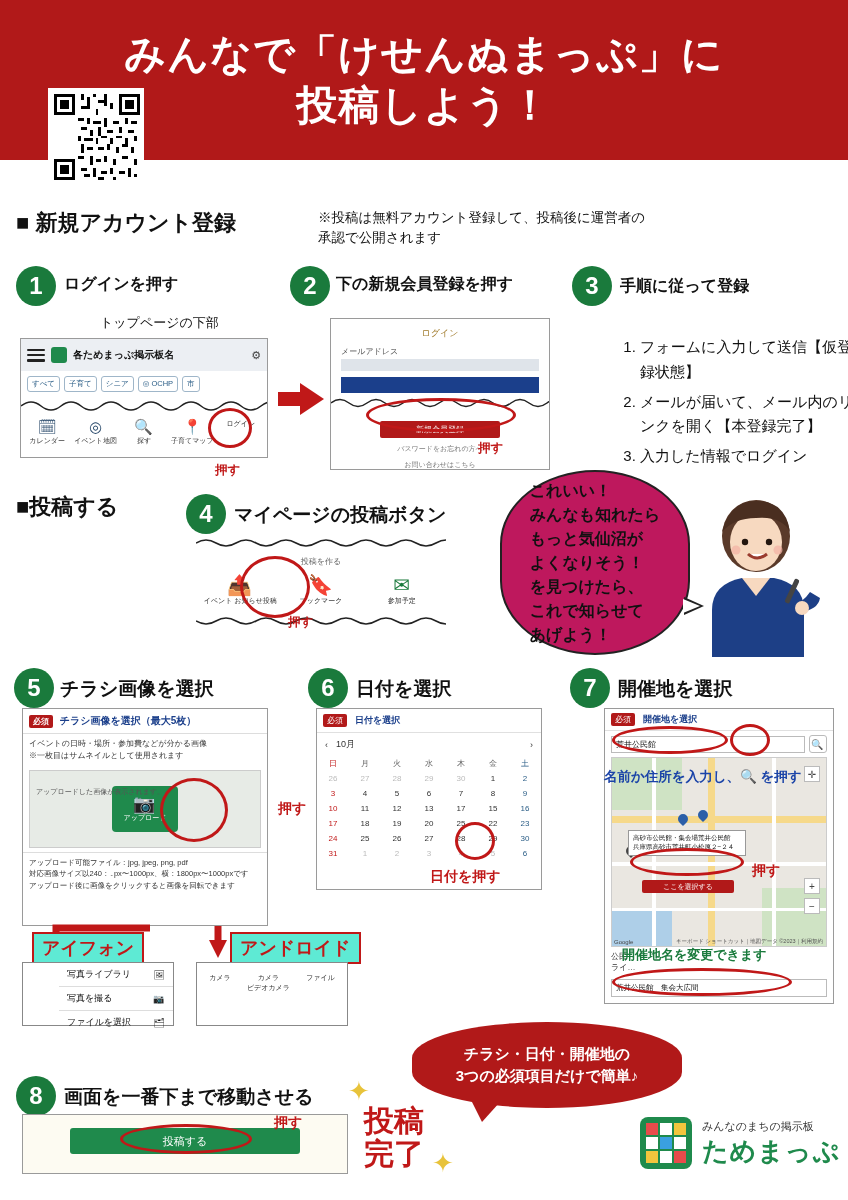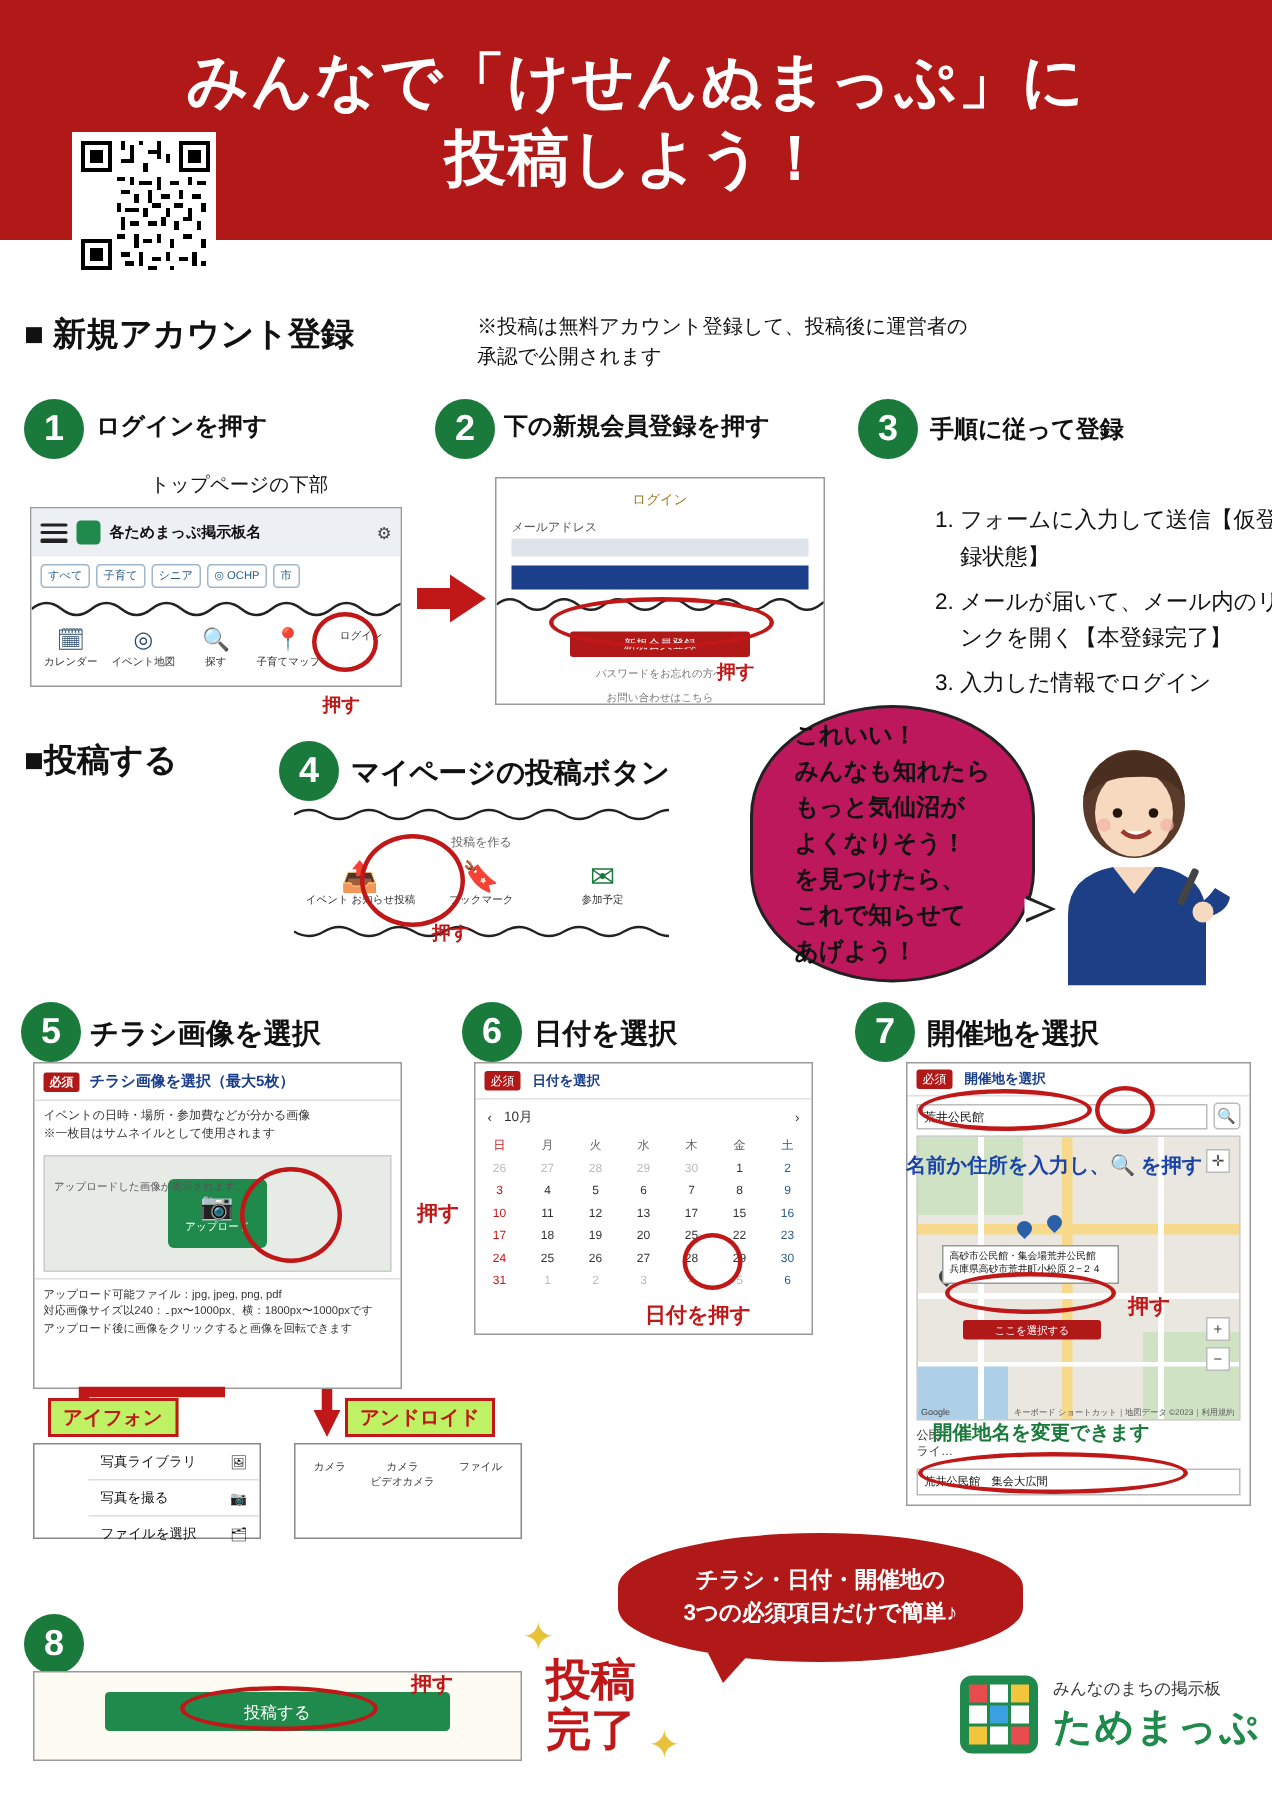--- a/index.html
+++ b/index.html
@@ -161,21 +161,21 @@
   .p5-left { position:absolute; left:6px; top:16px; font-size:7px; color:#555; line-height:1.4; }
   .upbtn {
     width:66px;height:46px;background:#1f8a4c;border-radius:4px;color:#fff;
     display:flex;flex-direction:column;align-items:center;justify-content:center;font-size:7px;
   }
   .cam { font-size:18px; line-height:1; }
   .p5-foot { font-size:7.5px; color:#333; padding:4px 6px; line-height:1.5; border-top:1px solid #ddd;}
 
   .oslabel {
     position:absolute; border:2px solid #c01818; color:#c01818; font-weight:bold;
-    font-size:13px; padding:2px 8px; background:#bef264;
+    font-size:18px; padding:2px 8px; background:#5eead4;
   }
   .osbox { position:absolute; border:1px solid #888; background:#fff; }
   .osrow { display:flex; align-items:center; justify-content:space-between; font-size:9px; padding:5px 8px; border-bottom:1px solid #ddd; color:#111;}
   .osrow:last-child{border-bottom:none;}
   .androw { display:flex; justify-content:space-around; padding:10px 4px 6px; }
   .andit { text-align:center; font-size:7px; color:#333; }
   .anddot { width:22px;height:22px;border-radius:50%;background:#10103a;margin:0 auto 3px; }
   .andsq { width:22px;height:22px;border-radius:4px;background:#1166cc;margin:0 auto 3px; }
 
   
@@ -665,20 +665,21 @@
 
   <div class="cloud" style="left:412px; top:1022px; width:270px; height:86px;">
     <div>
       <div>チラシ・日付・開催地の</div>
       <div>3つの必須項目だけで簡単♪</div>
     </div>
     <span class="tail2"></span>
   </div>
 
   <div class="circ md" style="left:16px; top:1076px;">8</div>
+  <div class="step-label big" style="left:64px; top:1084px;">画面を一番下まで移動させる</div>
 
   <div class="p8" style="left:22px; top:1114px; width:326px; height:60px;">
     <div class="btn">投稿する</div>
   </div>
   <div class="ell" style="left:120px; top:1124px; width:132px; height:30px;"></div>
   <div class="press big" style="left:274px; top:1114px;">押す</div>
 
   <div class="spark" style="left:348px; top:1076px;">✦</div>
   <div class="spark" style="left:432px; top:1148px;">✦</div>
   <div class="done" style="left:364px; top:1104px;">

